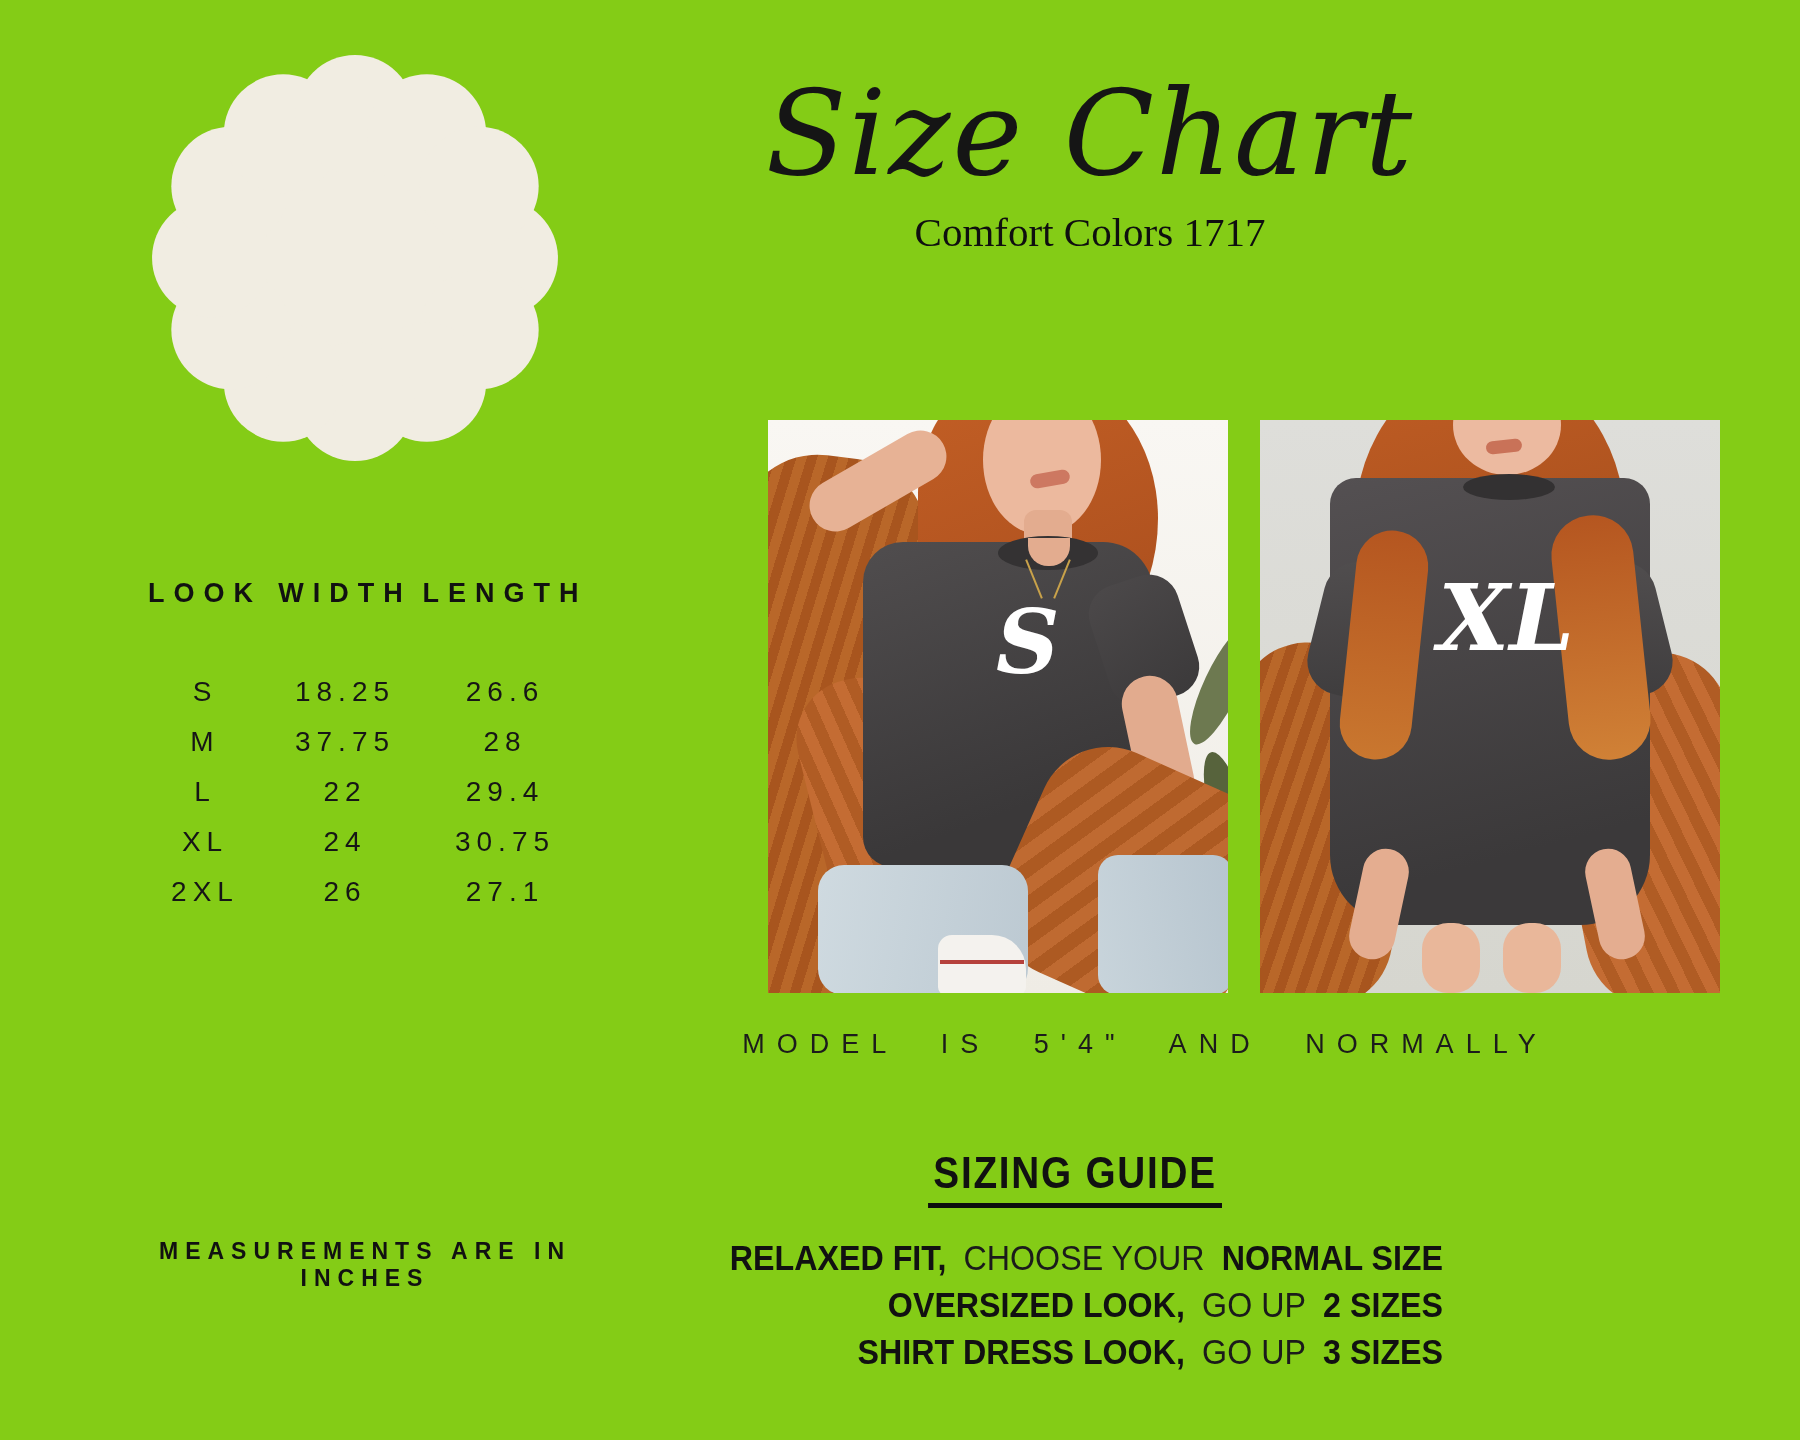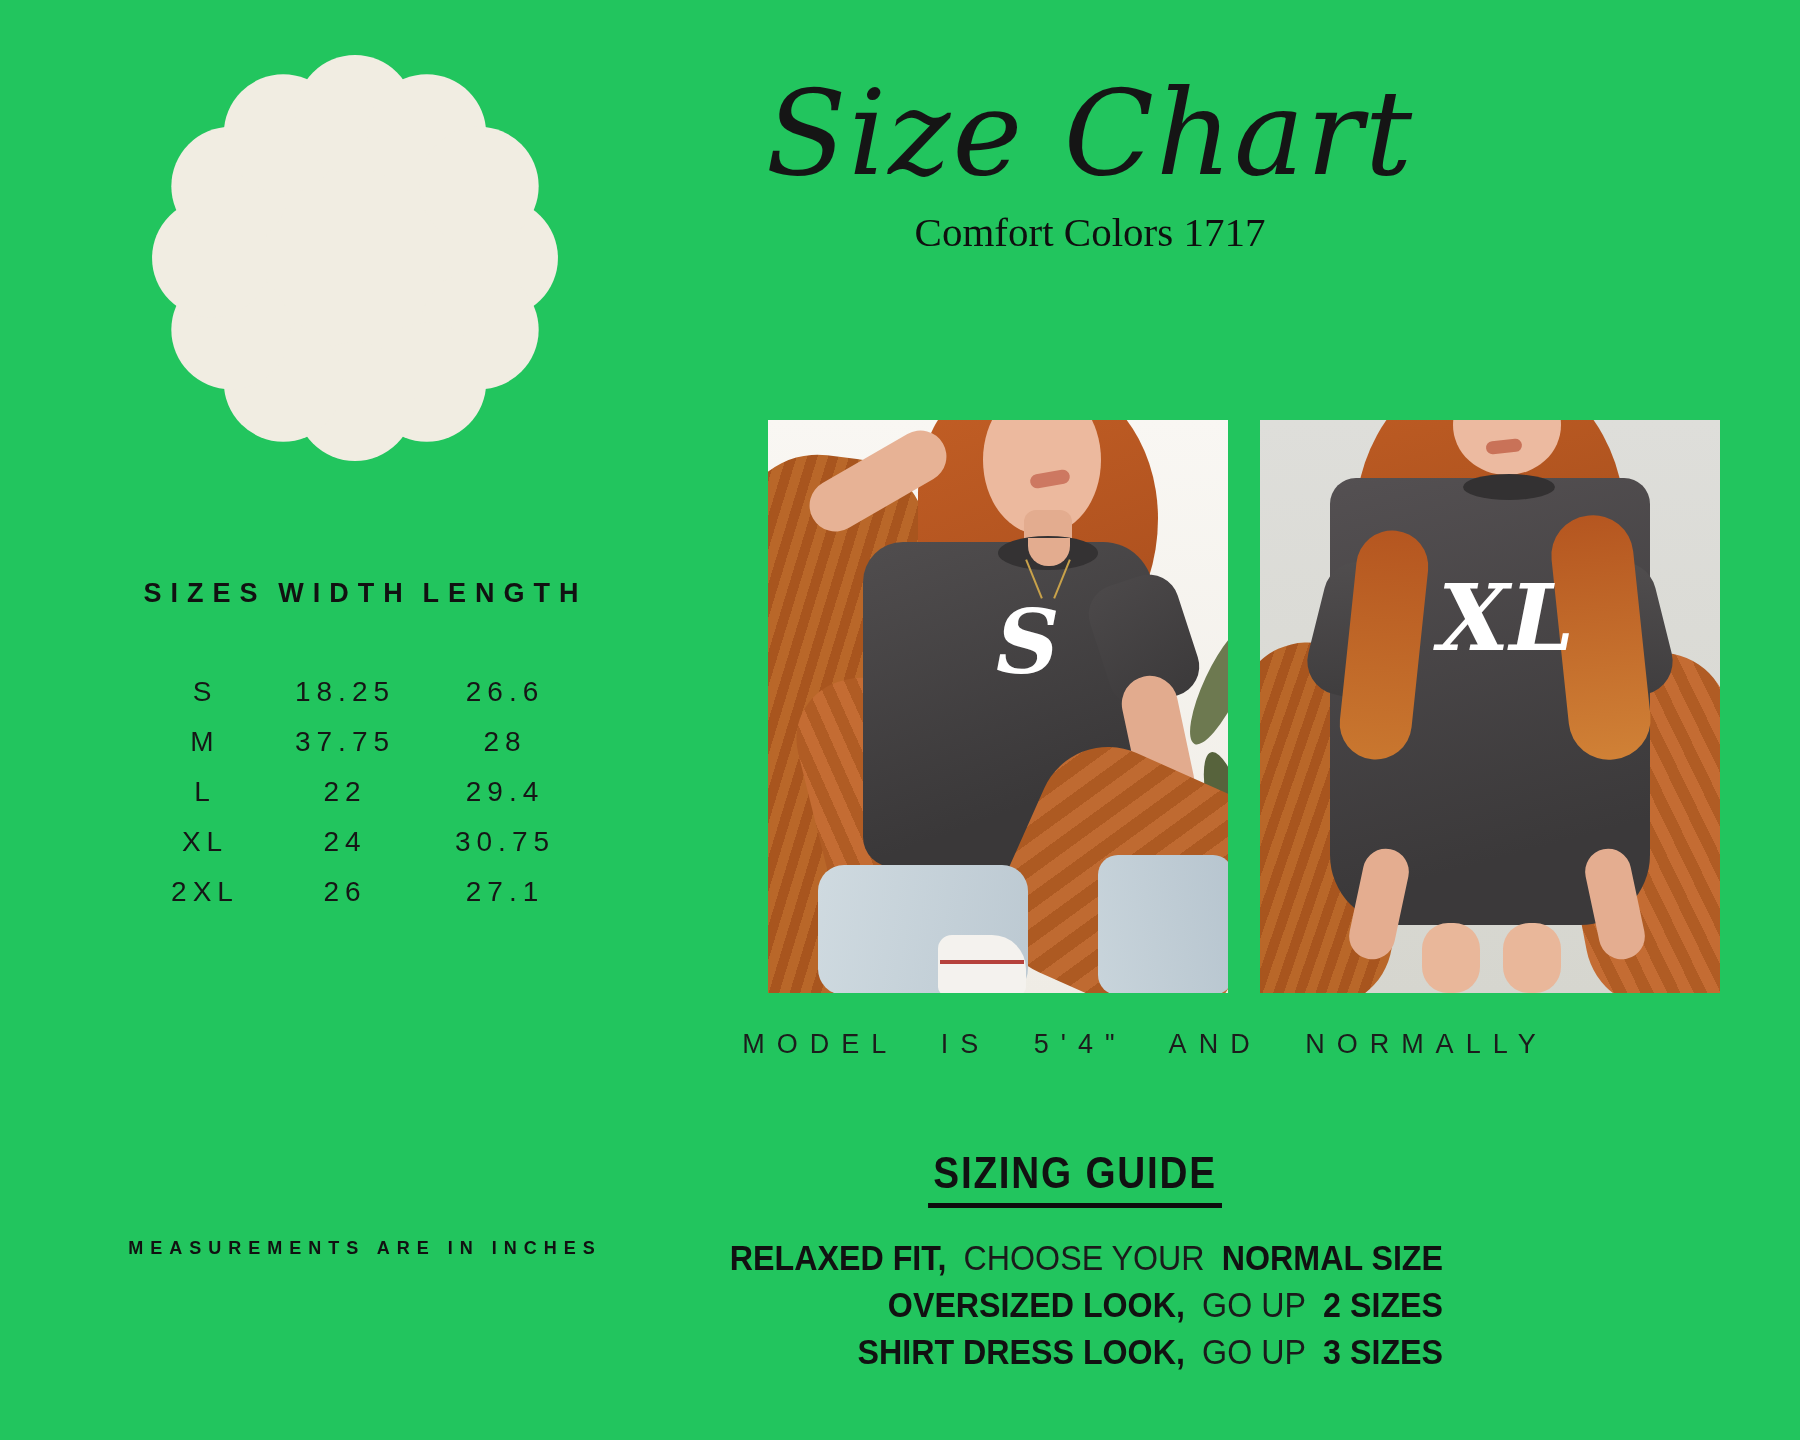--- a/index.html
+++ b/index.html
@@ -1,30 +1,30 @@
 <!DOCTYPE html>
 <html><head>
 <meta charset="utf-8">
 <style>
   html,body{margin:0;padding:0;}
-  .page{position:relative;width:1800px;height:1440px;background:#22c55e;overflow:hidden;
+  .page{position:relative;width:1800px;height:1440px;background:#84cc16;overflow:hidden;
         font-family:"Liberation Sans",sans-serif;color:#111;}
 
   
   .badge{position:absolute;left:150px;top:53px;}
 
   .size-table{position:absolute;left:140px;top:578px;width:450px;}
   .t-head{display:grid;grid-template-columns:130px 150px 170px;}
   .t-head div{text-align:center;font-weight:bold;font-size:27px;letter-spacing:9px;}
   .t-body{margin-top:58px;}
   .t-row{display:grid;grid-template-columns:130px 150px 170px;height:50px;align-items:center;}
   .t-row div{text-align:center;font-size:28px;letter-spacing:6px;color:#161616;}
 
   .footnote{position:absolute;left:115px;top:1238px;width:500px;text-align:center;
-            font-size:18px;font-weight:bold;letter-spacing:7px;}
+            font-size:23px;font-weight:bold;letter-spacing:7px;}
 
   
   .title-wrap{position:absolute;left:670px;top:60px;width:840px;text-align:center;}
   .script-title{font-family:"DejaVu Serif",serif;font-style:italic;font-size:118px;
                 line-height:1.25;letter-spacing:2px;color:#151515;}
   .subtitle{font-family:"Liberation Serif",serif;font-size:41px;margin-top:0px;color:#0f0f0f;}
 
   
   .photo{position:absolute;top:420px;width:460px;height:573px;overflow:hidden;}
   .photo *{position:absolute;}
@@ -72,21 +72,21 @@
     </g>
   </svg>
 
   <div class="title-wrap">
     <div class="script-title">Size Chart</div>
     <div class="subtitle">Comfort Colors 1717</div>
   </div>
 
   <div class="size-table">
     <div class="t-head">
-      <div>SIZES</div>
+      <div>LOOK</div>
       <div>WIDTH</div>
       <div>LENGTH</div>
     </div>
     <div class="t-body">
       <div class="t-row">
         <div>S</div>
         <div>18.25</div>
         <div>26.6</div>
       </div>
       <div class="t-row">

